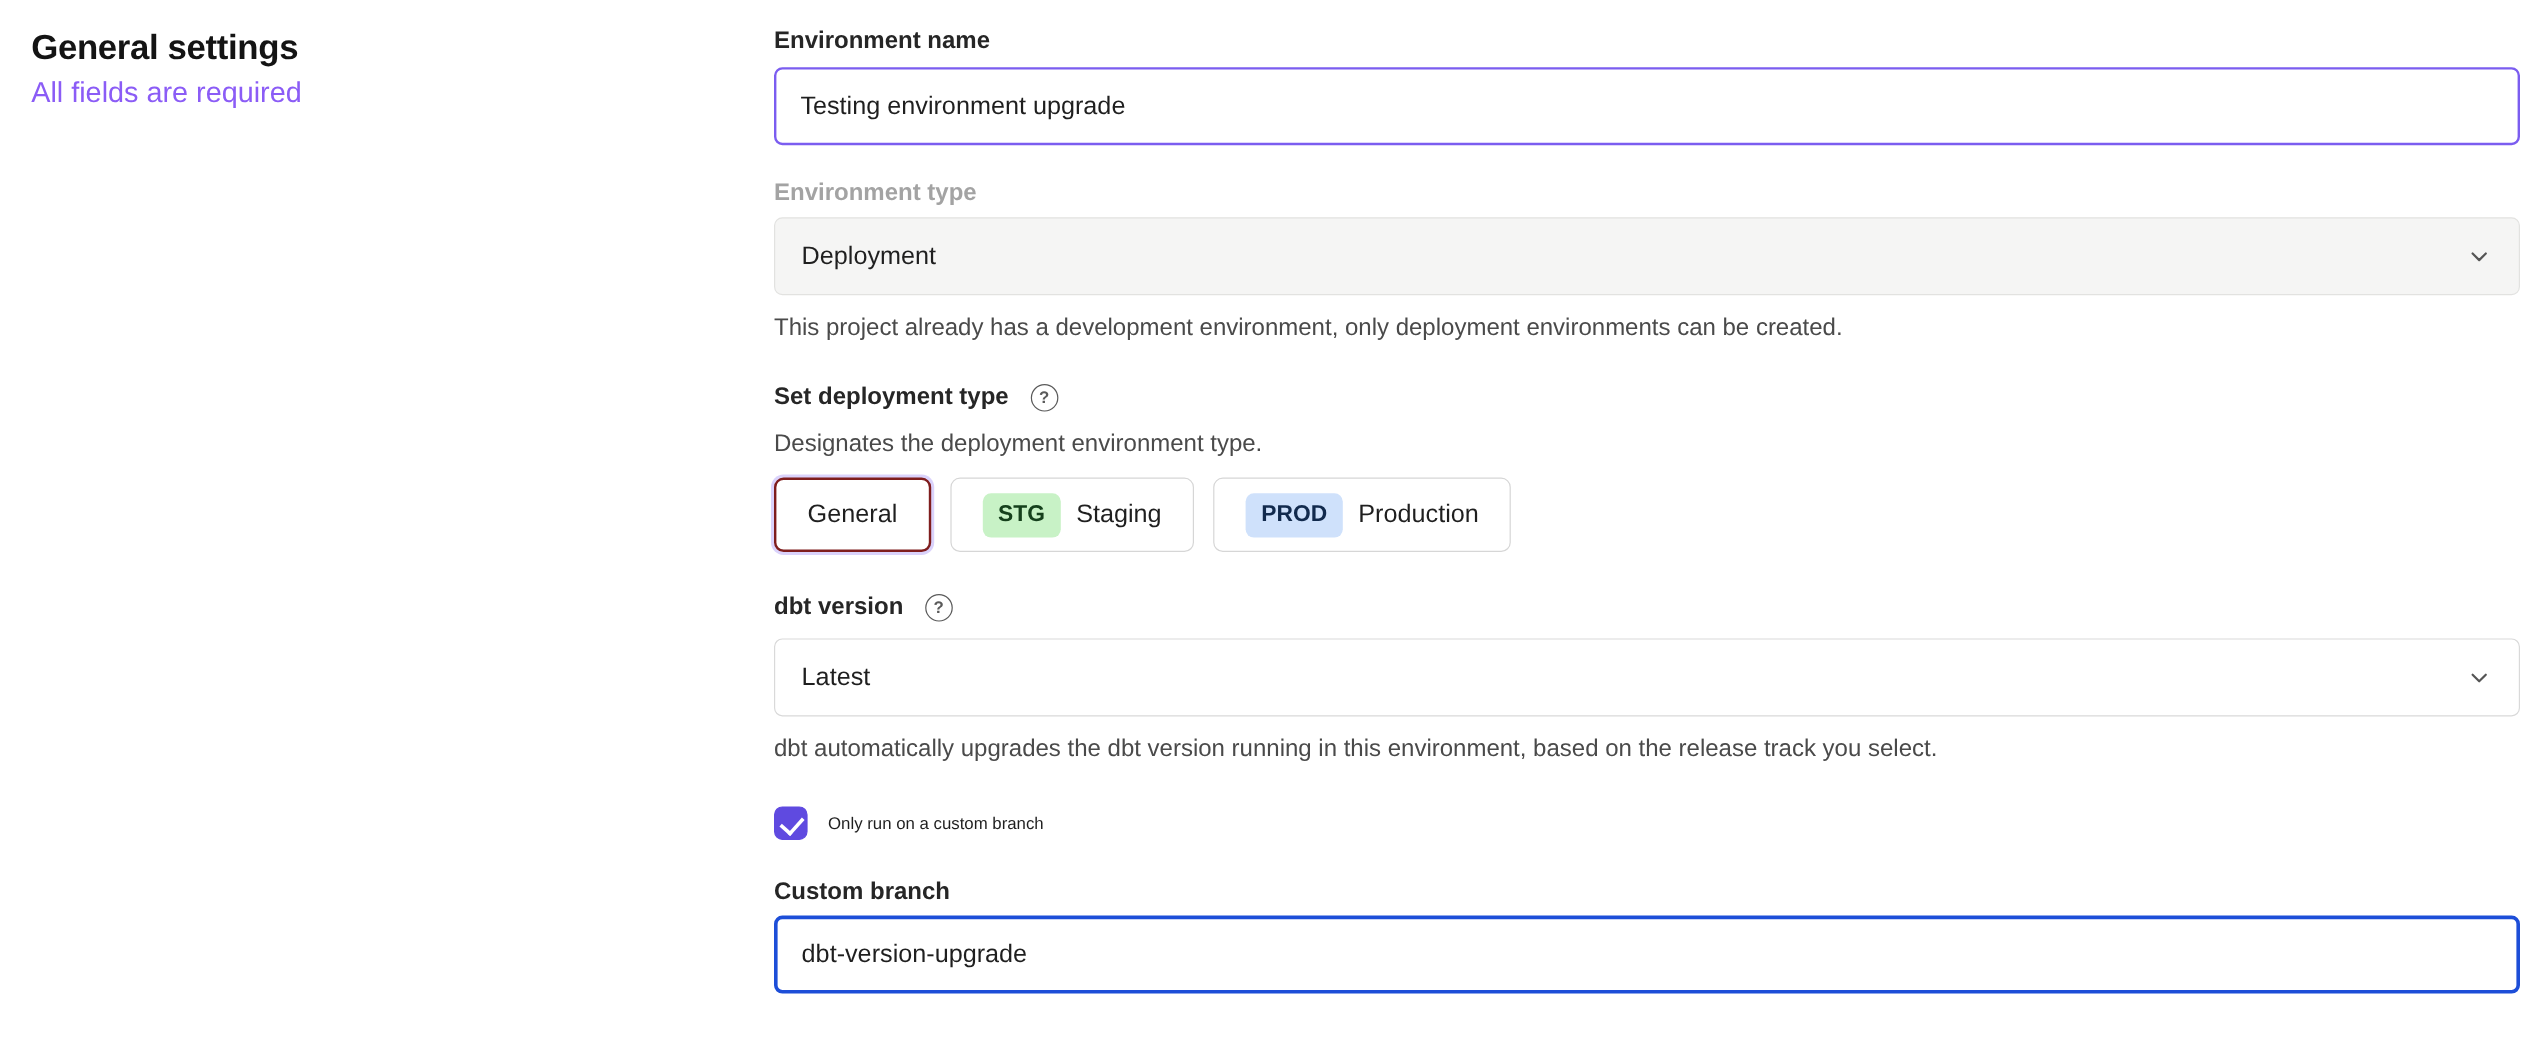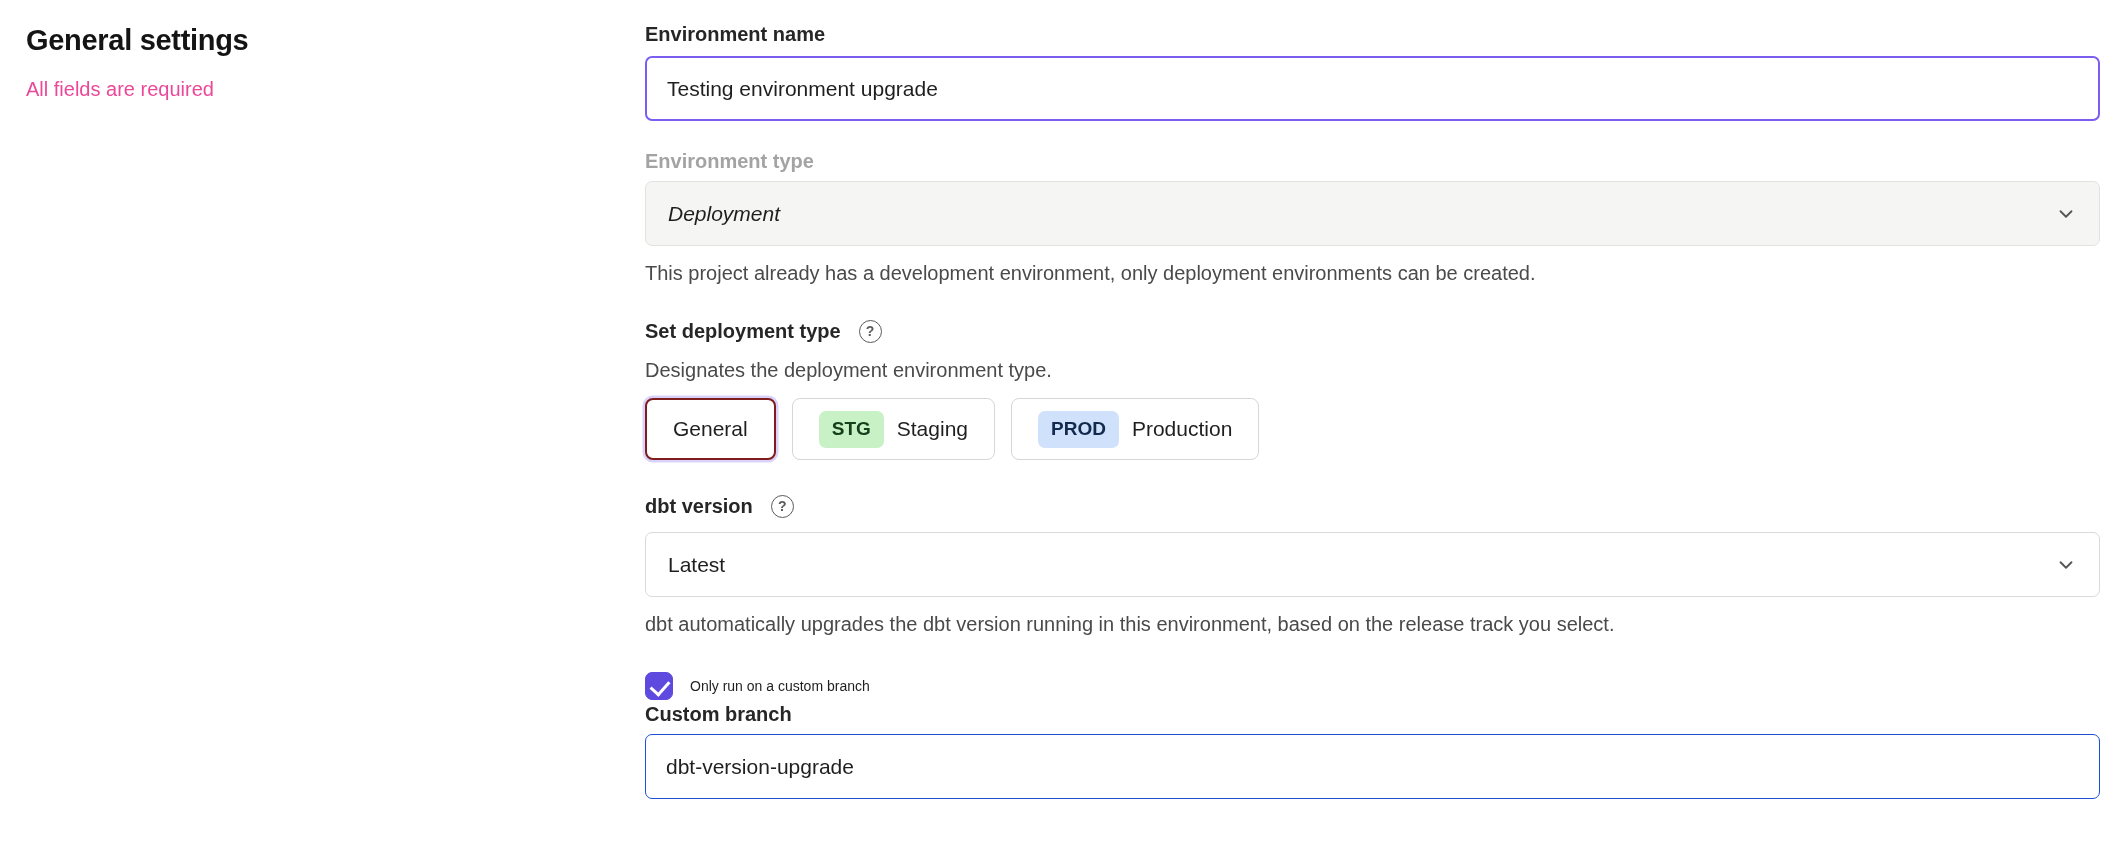--- a/index.html
+++ b/index.html
@@ -23,23 +23,23 @@
     padding-top: 2px;
   }
   .page-title {
     font-size: 29px;
     font-weight: 700;
     color: #141414;
     letter-spacing: -0.3px;
     line-height: 40px;
   }
   .page-subtitle {
-    margin-top: 16px;
-    font-size: 20px;
-    color: #ec4899;
+    margin-top: 5px;
+    font-size: 24px;
+    color: #8b5cf6;
     line-height: 26px;
   }
   .form-col {
     flex: 1;
     max-width: 1456px;
     padding-top: 2px;
   }
   .field-label {
     display: block;
     font-size: 20px;
@@ -49,21 +49,21 @@
   }
   .field-label.disabled { color: #a3a3a3; }
   .label-row {
     display: flex;
     align-items: center;
     gap: 18px;
   }
   .text-input {
     width: 100%;
     height: 65px;
-    border: 1px solid #1d4ed8;
+    border: 3px solid #1d4ed8;
     border-radius: 7px;
     padding: 0 20px;
     font-size: 21px;
     font-family: "Liberation Sans", sans-serif;
     color: #1f1f1f;
     background: #ffffff;
     outline: none;
   }
   .text-input.focused {
     border: 2px solid #7b5df0;
@@ -173,30 +173,30 @@
     font-size: 14px;
     color: #1f1f1f;
     font-weight: 400;
     cursor: pointer;
   }
   .chevron-icon { flex-shrink: 0; }
 
   
   .m-env-name-label { margin-bottom: 8px; }
   .m-env-type { margin-top: 26px; }
-  .m-env-type-select { margin-top: 6px; font-style: italic; }
+  .m-env-type-select { margin-top: 6px; }
   .m-env-type-helper { margin-top: 14px; }
   .m-deploy-label { margin-top: 30px; }
   .m-deploy-helper { margin-top: 12px; }
   .m-btn-row { margin-top: 14px; }
   .m-dbt-label { margin-top: 32px; }
   .m-dbt-select { margin-top: 12px; }
   .m-dbt-helper { margin-top: 14px; }
   .m-checkbox { margin-top: 34px; }
-  .m-custom-label { margin-bottom: 6px; }
+  .m-custom-label { margin-top: 29px; margin-bottom: 6px; }
 </style>
 </head>
 <body>
 
 <div class="page">
 
   <aside class="left-col">
     <h1 class="page-title">General settings</h1>
     <p class="page-subtitle">All fields are required</p>
   </aside>

